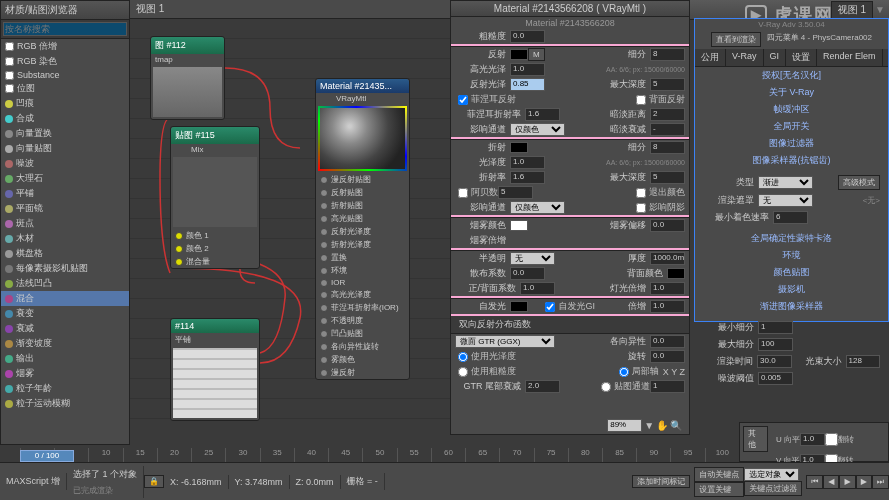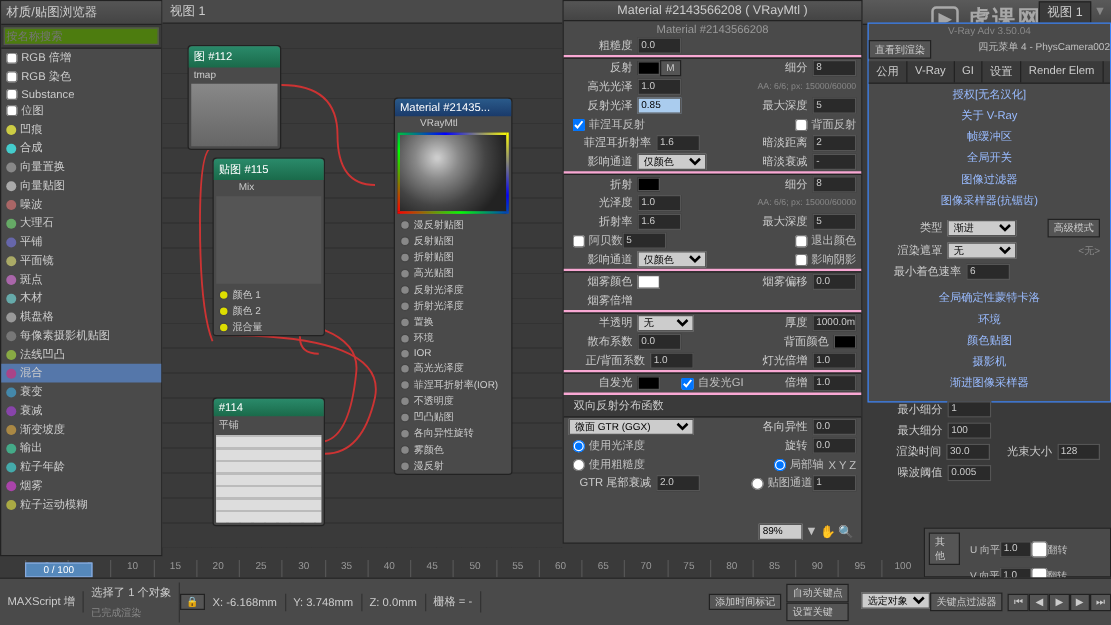--- a/index.html
+++ b/index.html
@@ -6,21 +6,21 @@
     body { width: 889px; height: 500px; background: #3a3a3a; color: #c0c0c0; font-size: 10px; overflow: hidden; position: relative; }
     
     
     .top-bar { height: 20px; background: linear-gradient(#5a5a5a, #484848); border-bottom: 1px solid #222; display: flex; align-items: center; padding: 0 4px; }
     .top-bar .dropdown { background: #3a3a3a; border: 1px solid #222; padding: 1px 6px; font-size: 10px; color: #ccc; margin-right: 2px; }
     
     
     .left-panel { position: absolute; left: 0; top: 0; width: 130px; height: 445px; background: #4a4a4a; border: 1px solid #222; }
     .panel-title { background: linear-gradient(#555, #444); padding: 2px 4px; font-size: 10px; color: #ccc; border-bottom: 1px solid #222; }
     .search-bar { padding: 2px; background: #3a3a3a; border-bottom: 1px solid #222; }
-    .search-bar input { width: 100%; background: #4d7c0f; border: 1px solid #555; color: #ccc; font-size: 9px; padding: 1px; }
+    .search-bar input { width: 100%; background: #0c4a6e; border: 1px solid #555; color: #ccc; font-size: 9px; padding: 1px; }
     .list-item { display: flex; align-items: center; padding: 1px 4px; font-size: 9px; color: #ccc; cursor: pointer; }
     .list-item input[type="checkbox"] { width: 9px; height: 9px; margin-right: 3px; }
     .list-item .dot { width: 8px; height: 8px; border-radius: 50%; margin-right: 3px; display: inline-block; }
     
     
     .node-editor { position: absolute; left: 130px; top: 18px; width: 320px; height: 420px; background: repeating-linear-gradient(0deg, #3a3a3a 0, #3a3a3a 19px, #333 19px, #333 20px), repeating-linear-gradient(90deg, #3a3a3a 0, #3a3a3a 19px, #333 19px, #333 20px); }
     .editor-title { position: absolute; top: -18px; left: 0; right: 0; background: #4a4a4a; padding: 2px 6px; font-size: 10px; color: #ccc; border-bottom: 1px solid #222; }
     
     
     .node { position: absolute; background: #4a4a4a; border: 1px solid #222; border-radius: 3px; }
@@ -178,26 +178,26 @@
       </div>
       <div class="list-item">
         <span class="dot" style="background:#a84"></span>
         <span>渐变坡度</span>
       </div>
       <div class="list-item">
         <span class="dot" style="background:#4a8"></span>
         <span>输出</span>
       </div>
       <div class="list-item">
+        <span class="dot" style="background:#a4a"></span>
+        <span>烟雾</span>
+      </div>
+      <div class="list-item">
         <span class="dot" style="background:#4aa"></span>
         <span>粒子年龄</span>
-      </div>
-      <div class="list-item">
-        <span class="dot" style="background:#a4a"></span>
-        <span>烟雾</span>
       </div>
       <div class="list-item">
         <span class="dot" style="background:#aa4"></span>
         <span>粒子运动模糊</span>
       </div>
     </div>
 </div>
 
 <div class="node-editor">
   <div class="editor-title">视图 1</div>
@@ -504,21 +504,21 @@
   <div style="position:absolute;bottom:2px;right:6px;display:flex;align-items:center;gap:2px">
     <span class="prop-spinner" style="background:#ccc;color:#000">89%</span>
     <span>▼</span>
     <span>✋</span>
     <span>🔍</span>
   </div>
 </div>
 
 <div class="right-panel">
   <div style="font-size:8px;text-align:center;color:#888;padding:1px">V-Ray Adv 3.50.04</div>
-  <div style="display:flex;padding:2px 0">
+  <div style="display:flex;padding:2px 16px">
     <span class="btn-sm">直看到渲染</span>
     <span style="flex:1"></span>
     <span style="font-size:8px">四元菜单 4 - PhysCamera002</span>
   </div>
   <div class="right-tabs" id="right-tabs">
       <div class="right-tab">公用</div>
       <div class="right-tab">V-Ray</div>
       <div class="right-tab">GI</div>
       <div class="right-tab">设置</div>
       <div class="right-tab">Render Elem</div>
@@ -645,21 +645,21 @@
   <span class="status-seg">Z: 0.0mm</span>
   <span class="status-seg">栅格 = -</span>
   <span style="flex:1"></span>
   <div style="display:flex;flex-direction:column;font-size:8px">
     <div><span class="btn-sm">添加时间标记</span></div>
   </div>
   <div style="display:flex;flex-direction:column;font-size:8px;margin-left:4px">
     <span class="btn-sm">自动关键点</span>
     <span class="btn-sm">设置关键</span>
   </div>
-  <div style="display:flex;flex-direction:row;font-size:8px;margin-left:10px">
+  <div style="display:flex;flex-direction:column;font-size:8px;margin-left:0">
     <select class="prop-combo" style="width:55px"><option>选定对象</option></select>
     <span class="btn-sm">关键点过滤器</span>
   </div>
   <div style="display:flex;margin-left:4px">
     <span class="btn-sm">⏮</span>
     <span class="btn-sm">◀</span>
     <span class="btn-sm">▶</span>
     <span class="btn-sm">▶</span>
     <span class="btn-sm">⏭</span>
   </div>

